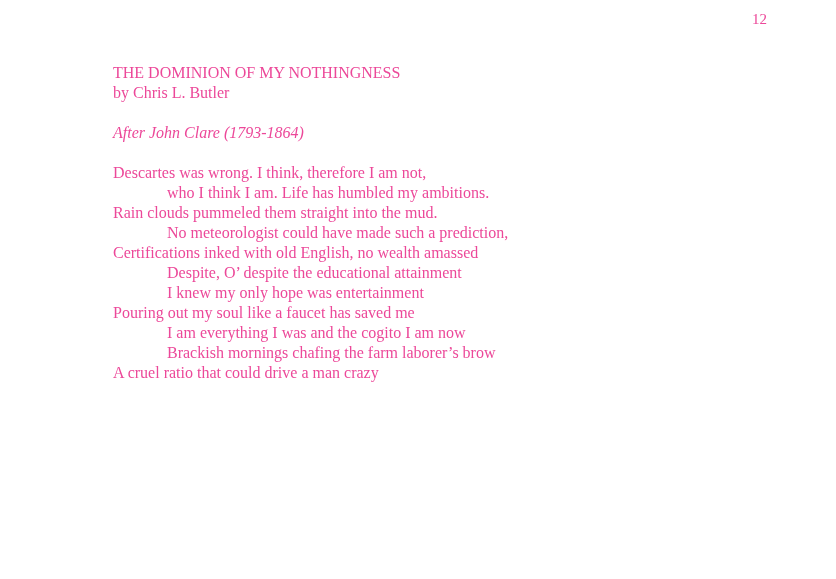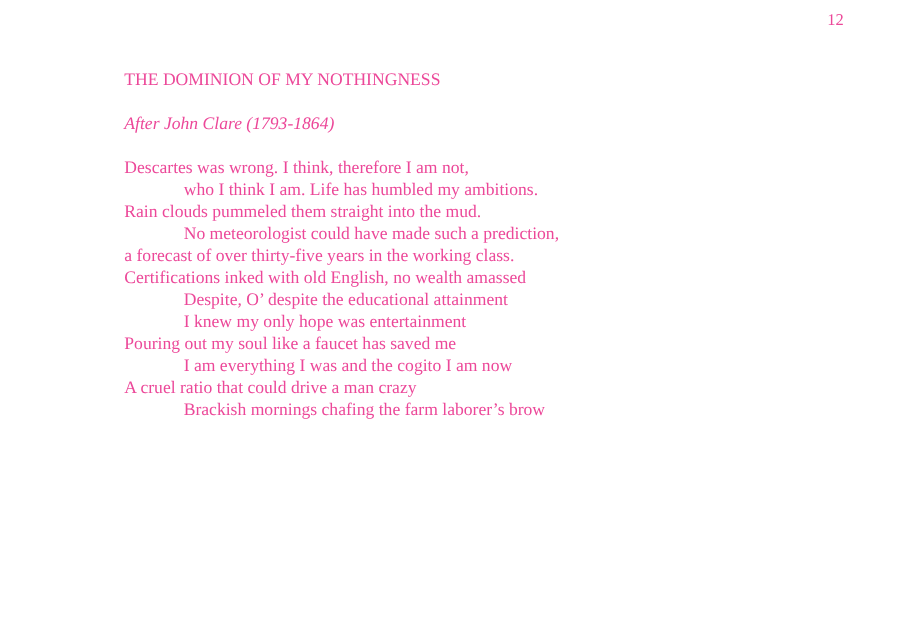--- a/index.html
+++ b/index.html
@@ -46,32 +46,32 @@
 </style>
 </head>
 <body>
 
 <div class="page">
   <div class="page-number">12</div>
 
   <div class="content">
     <div class="title-block">
       <div class="title">THE DOMINION OF MY NOTHINGNESS</div>
+      <div class="byline">by Chris L. Butler</div>
     </div>
 
     <div class="epigraph">After John Clare (1793-1864)</div>
 
     <div class="poem-body" id="poem-body">
         <div class="poem-line">Descartes was wrong. I think, therefore I am not,</div>
         <div class="poem-line indent">who I think I am. Life has humbled my ambitions.</div>
         <div class="poem-line">Rain clouds pummeled them straight into the mud.</div>
         <div class="poem-line indent">No meteorologist could have made such a prediction,</div>
-        <div class="poem-line">a forecast of over thirty-five years in the working class.</div>
         <div class="poem-line">Certifications inked with old English, no wealth amassed</div>
         <div class="poem-line indent">Despite, O’ despite the educational attainment</div>
         <div class="poem-line indent">I knew my only hope was entertainment</div>
         <div class="poem-line">Pouring out my soul like a faucet has saved me</div>
         <div class="poem-line indent">I am everything I was and the cogito I am now</div>
+        <div class="poem-line indent">Brackish mornings chafing the farm laborer’s brow</div>
         <div class="poem-line">A cruel ratio that could drive a man crazy</div>
-        <div class="poem-line indent">Brackish mornings chafing the farm laborer’s brow</div>
       </div>
   </div>
 </div>
 
 </body></html>

